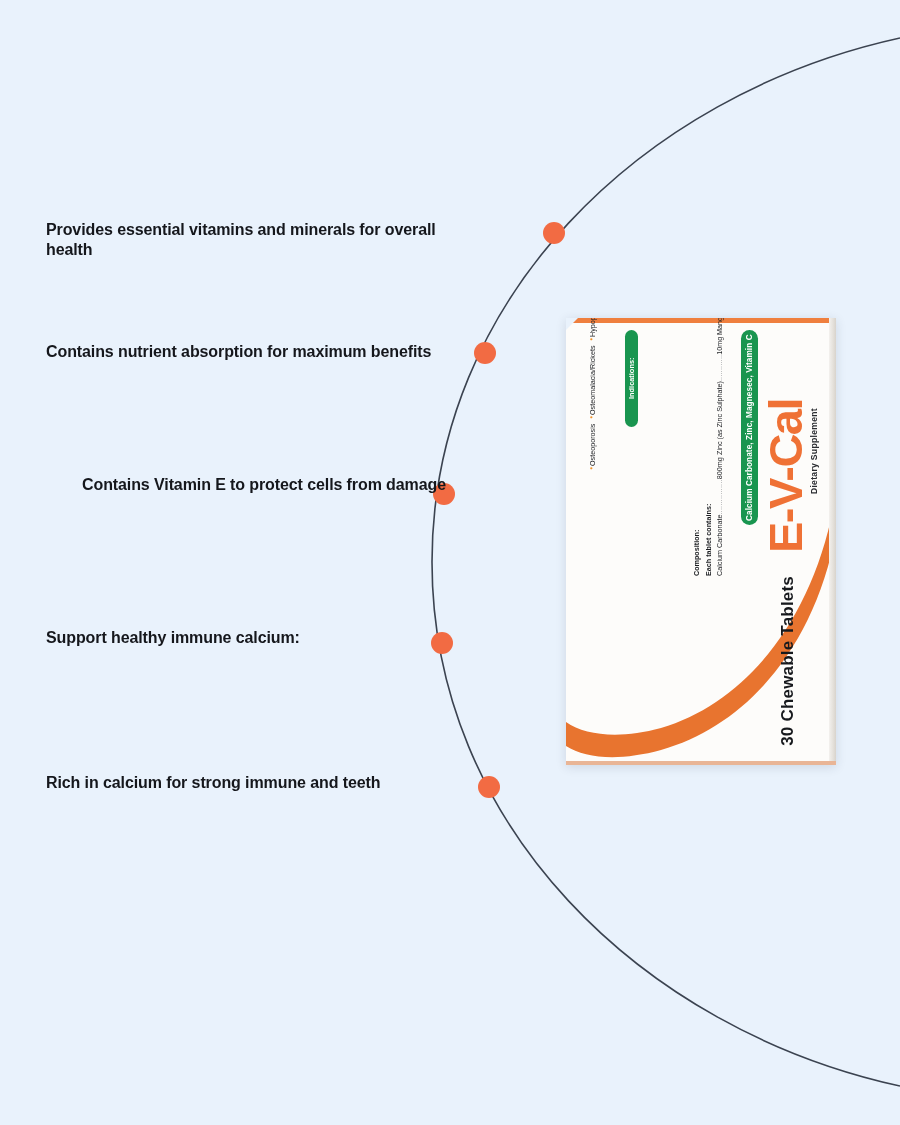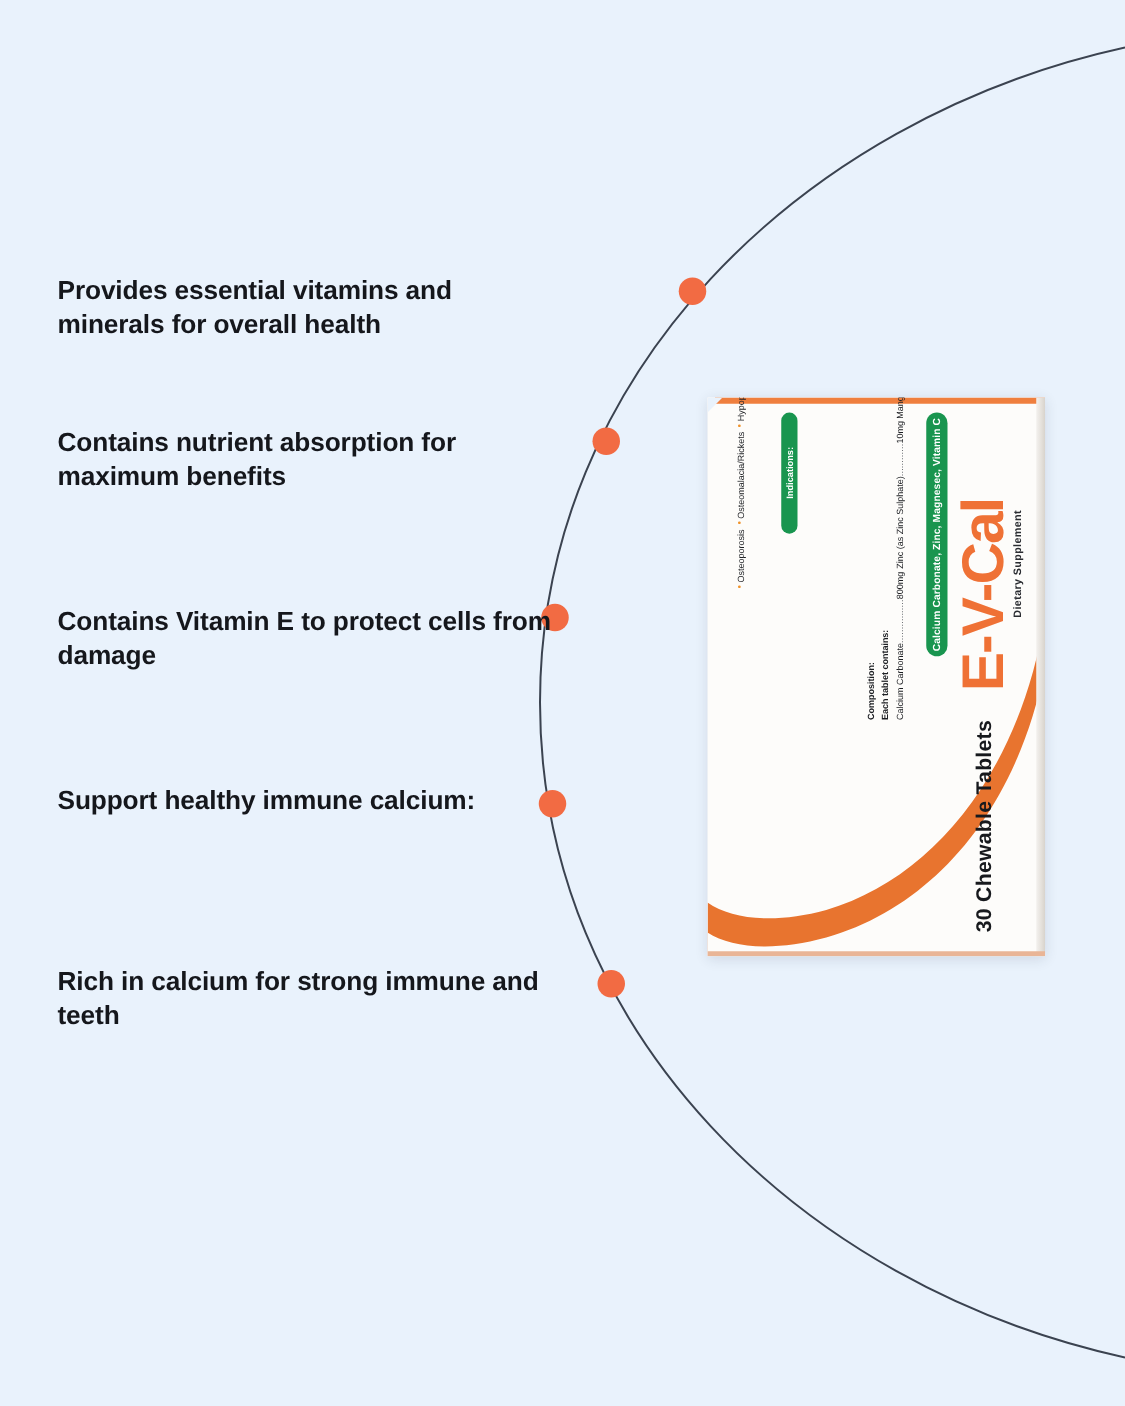--- a/index.html
+++ b/index.html
@@ -24,29 +24,29 @@
     width: 900px;
     height: 1125px;
     pointer-events: none;
   }
 
   
   .benefit {
     position: absolute;
     left: 46px;
     color: #15171c;
-    font-size: 21px;
+    font-size: 16px;
     font-weight: 700;
     line-height: 1.28;
     letter-spacing: -0.1px;
     width: 400px;
   }
   .benefit-1 { top: 220px; }
   .benefit-2 { top: 342px; }
-  .benefit-3 { top: 485px; }
+  .benefit-3 { top: 475px; text-align: right; }
   .benefit-4 { top: 628px; }
   .benefit-5 { top: 773px; }
 
   
   #product-box {
     position: absolute;
     left: 566px;
     top: 318px;
     width: 270px;
     height: 447px;

